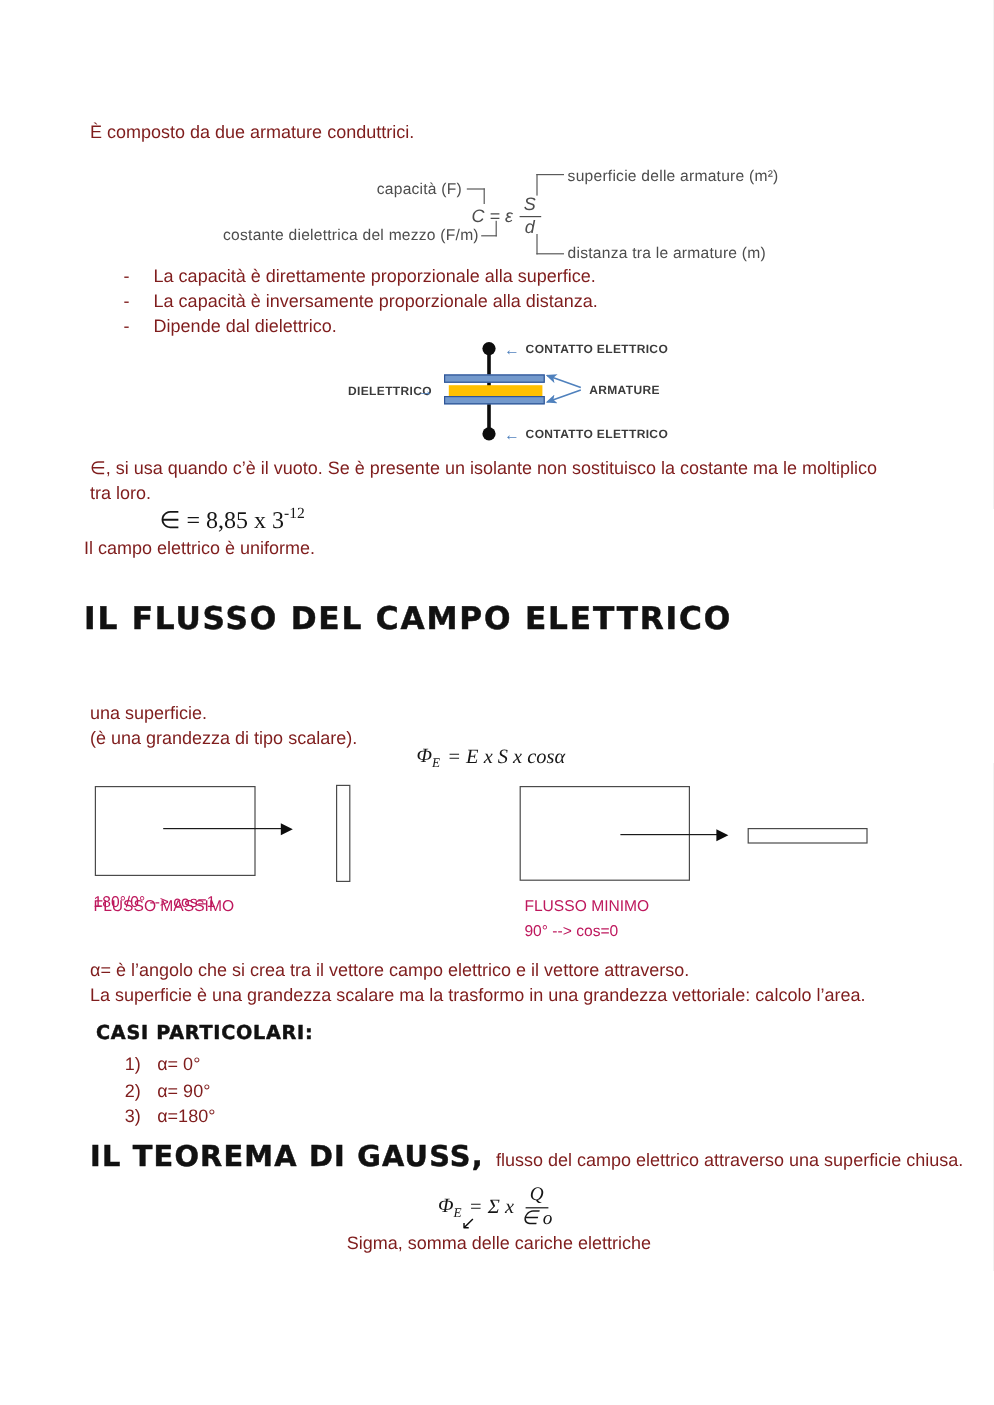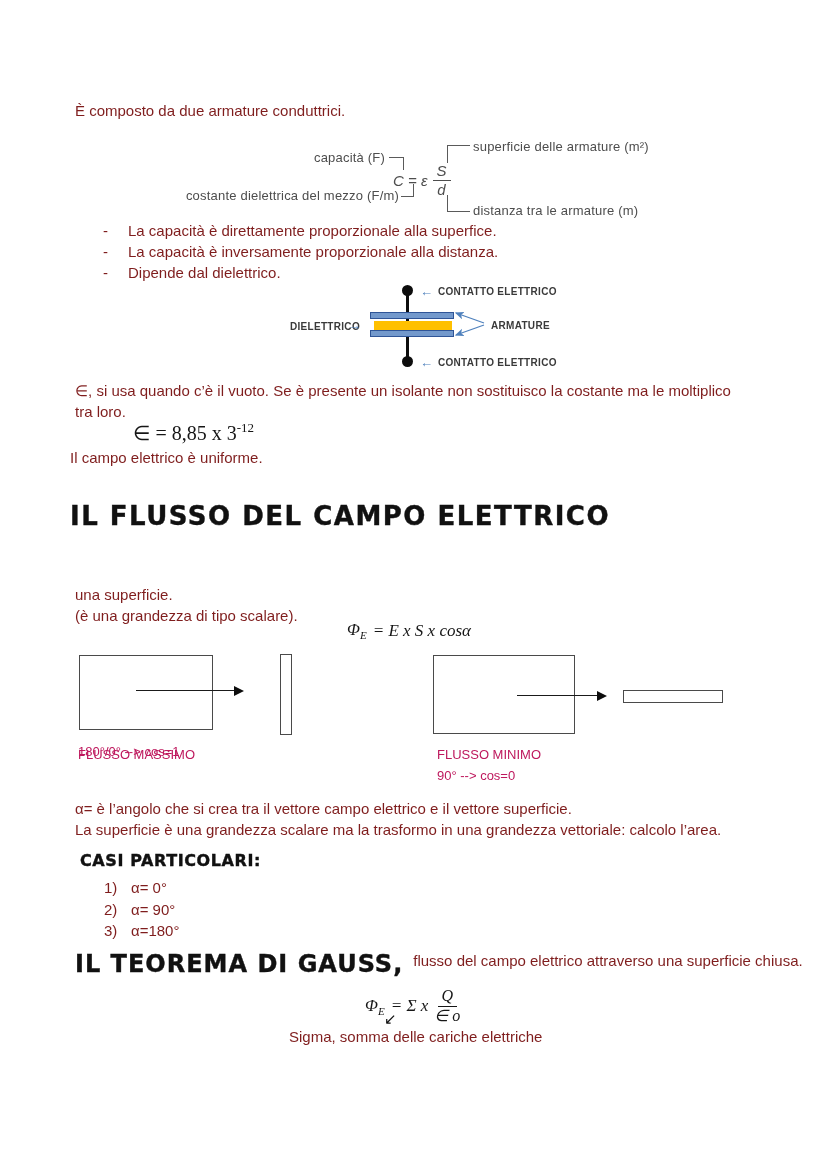--- a/index.html
+++ b/index.html
@@ -60,21 +60,21 @@
   .arrow-head { width:0; height:0; border-left:10px solid #0d0d0d;
                 border-top:5px solid transparent; border-bottom:5px solid transparent; }
 
   
   .casi-title { left:80px; top:851px; font-size:16px; letter-spacing:0.6px; }
   .casi-list { left:104px; top:877px; }
   .casi-row { display:flex; line-height:21.5px; }
   .casi-row .n { width:27px; }
 
   
-  .gauss-heading { left:75px; top:950px; display:flex; align-items:flex-start; gap:10px; }
+  .gauss-heading { left:75px; top:950px; display:flex; align-items:flex-end; gap:10px; }
   .gauss-title { font-size:24px; letter-spacing:1px; }
   .gauss-formula { left:365px; top:988px; display:flex; align-items:center; gap:6px;
                    font-size:17px; font-style:italic; color:#161616;
                    font-family:"Liberation Serif", serif; }
   .gauss-formula .frac { font-size:16px; }
   .gauss-formula .frac .num { border-bottom:1.2px solid #161616; }
   .sigma-arrow { left:384px; top:1010px; font-size:15px; color:#0d0d0d; }
 </style>
 </head>
 <body>
@@ -170,21 +170,21 @@
   <div class="abs rect" style="left:433px; top:655px; width:142px; height:79px;"></div>
   <div class="abs arrow-line" style="left:517px; top:695px; width:82px;"></div>
   <div class="abs arrow-head" style="left:597px; top:691px;"></div>
   <div class="abs rect" style="left:623px; top:690px; width:100px; height:13px;"></div>
 
   <div class="abs t13" style="left:78px; top:745px;">FLUSSO MASSIMO</div>
   <div class="abs t13" style="left:78px; top:742px;">180°/0° --&gt; cos=1</div>
   <div class="abs t13" style="left:437px; top:745px;">FLUSSO MINIMO</div>
   <div class="abs t13" style="left:437px; top:766px;">90° --&gt; cos=0</div>
 
-  <div class="abs t15" style="left:75px; top:798px;">α= è l’angolo che si crea tra il vettore campo elettrico e il vettore superficie.</div>
+  <div class="abs t15" style="left:75px; top:798px;">α= è l’angolo che si crea tra il vettore campo elettrico e il vettore attraverso.</div>
   <div class="abs t15" style="left:75px; top:819px;">La superficie è una grandezza scalare ma la trasformo in una grandezza vettoriale: calcolo l’area.</div>
 
   <div class="abs display-title casi-title">CASI PARTICOLARI:</div>
   <div class="abs casi-list t15">
     <div class="casi-row">
       <span class="n">1)</span>
       <span>α= 0°</span>
     </div>
     <div class="casi-row">
       <span class="n">2)</span>

